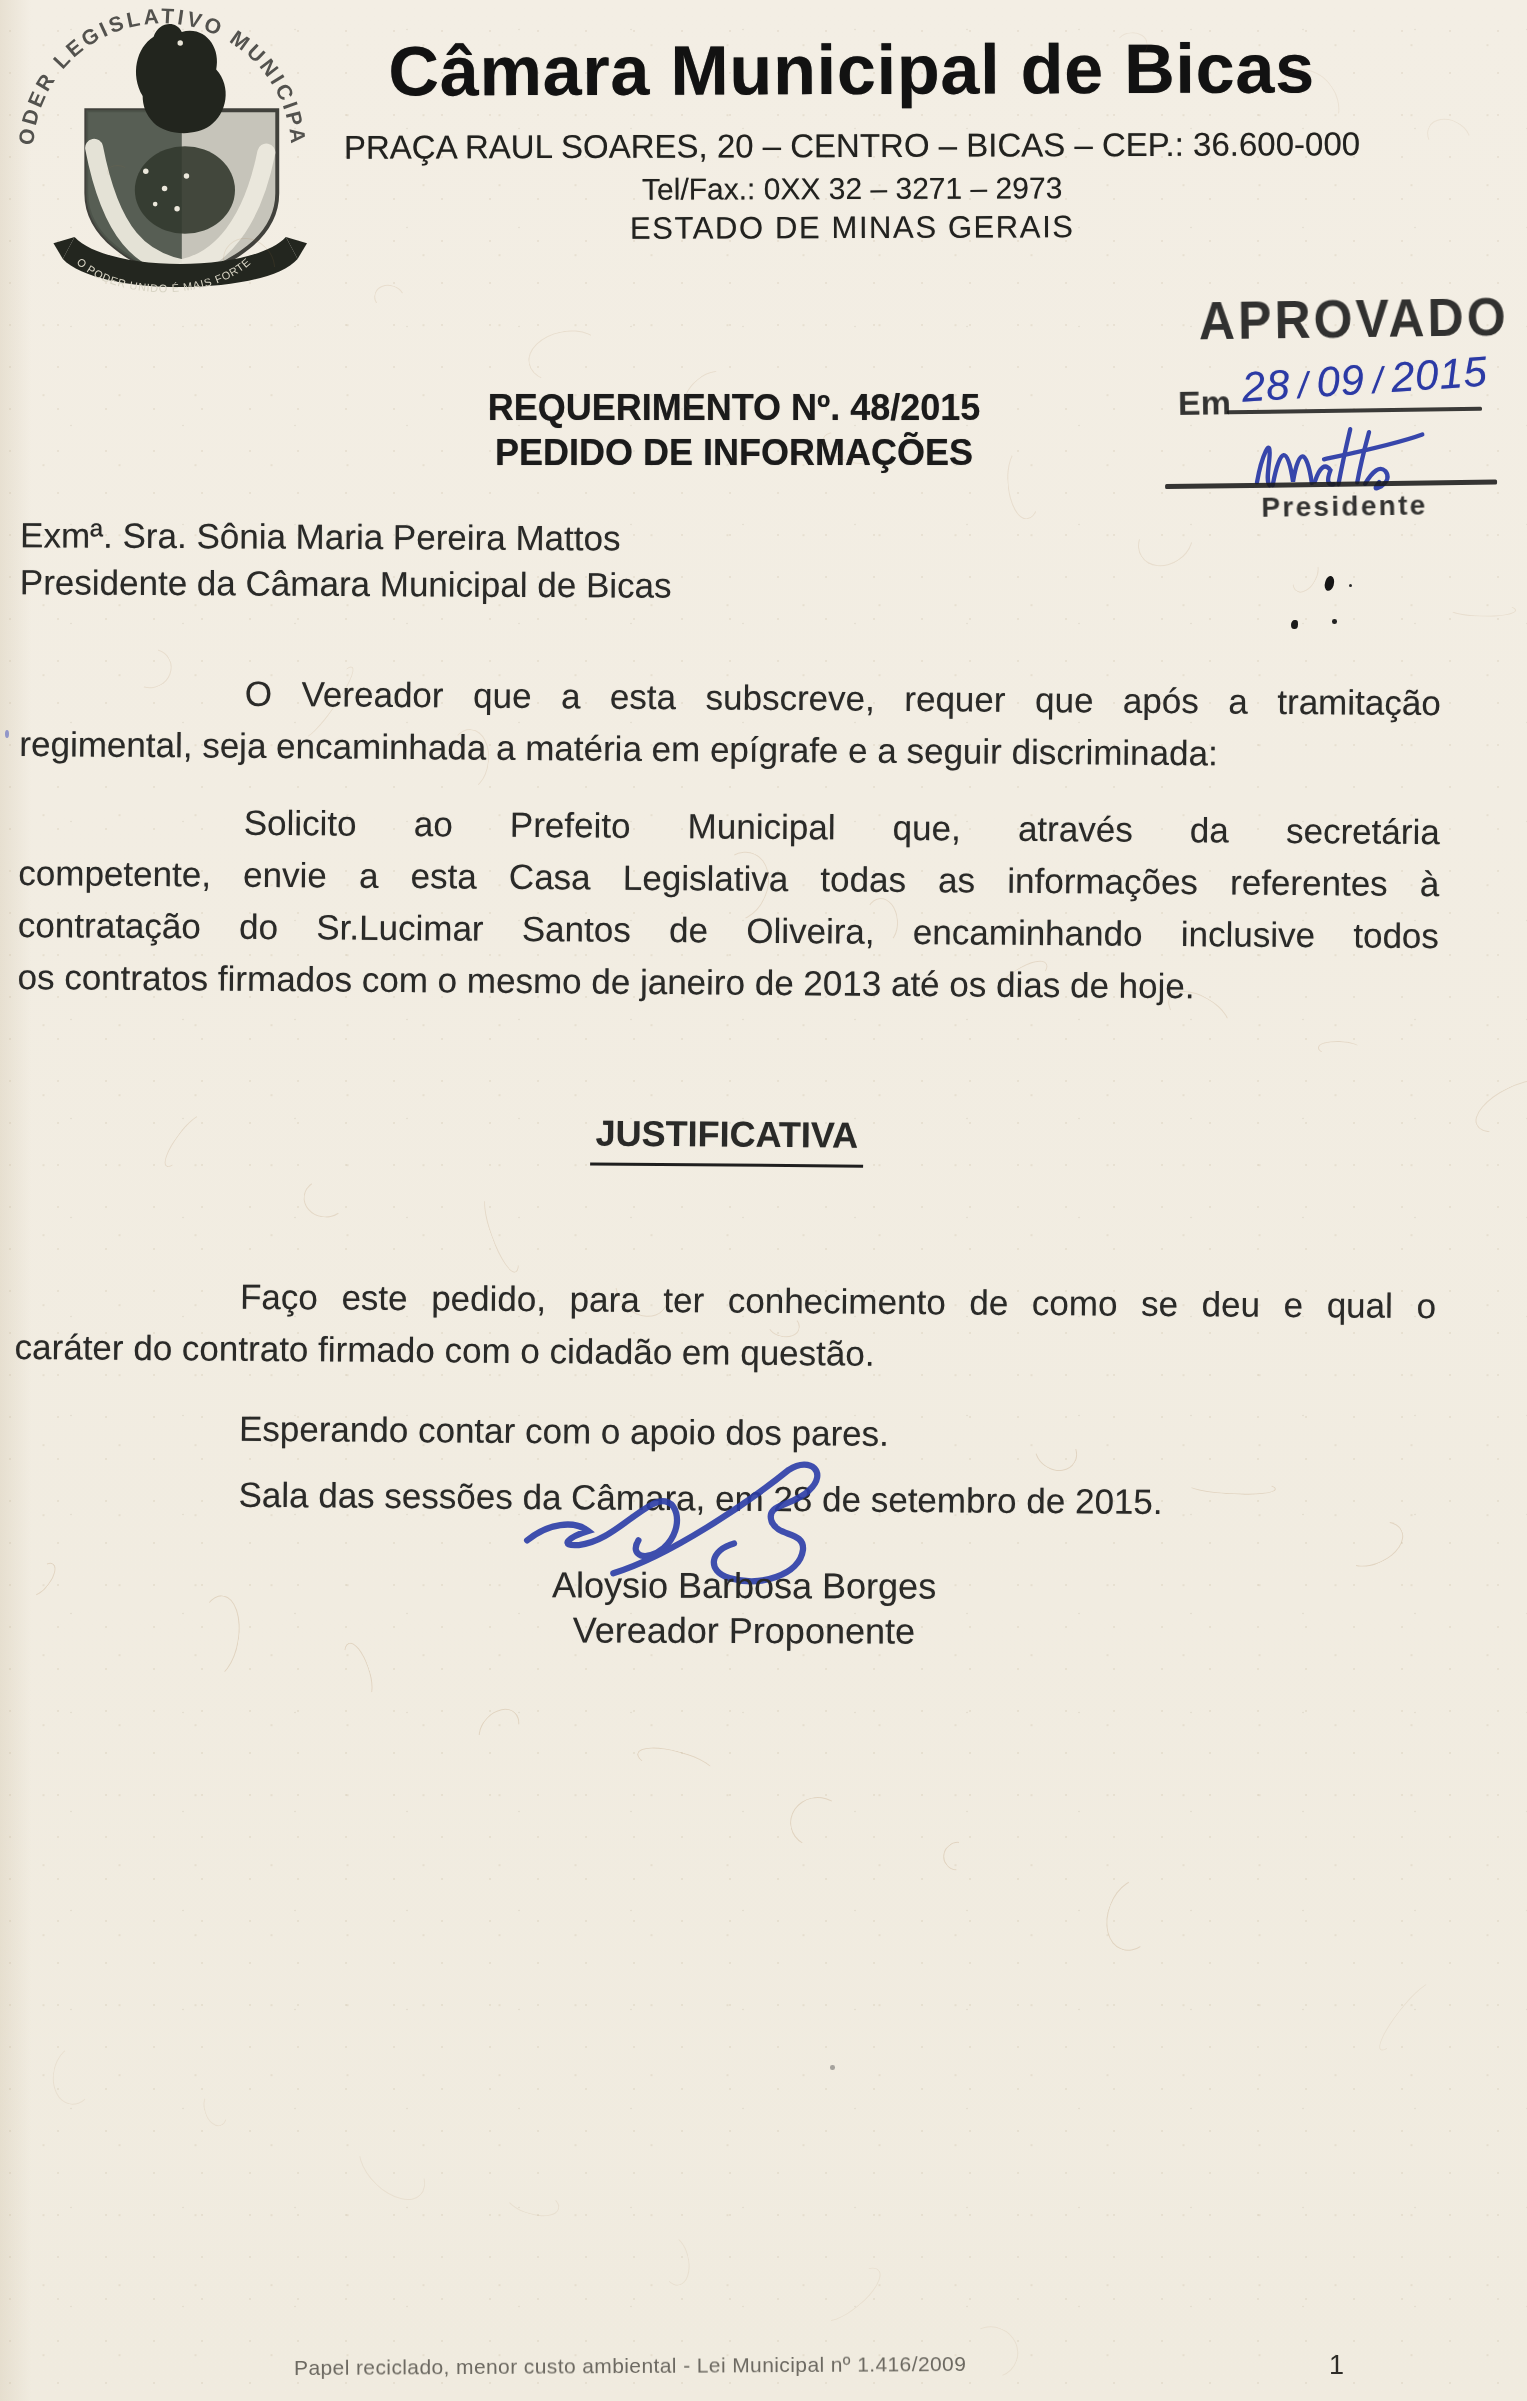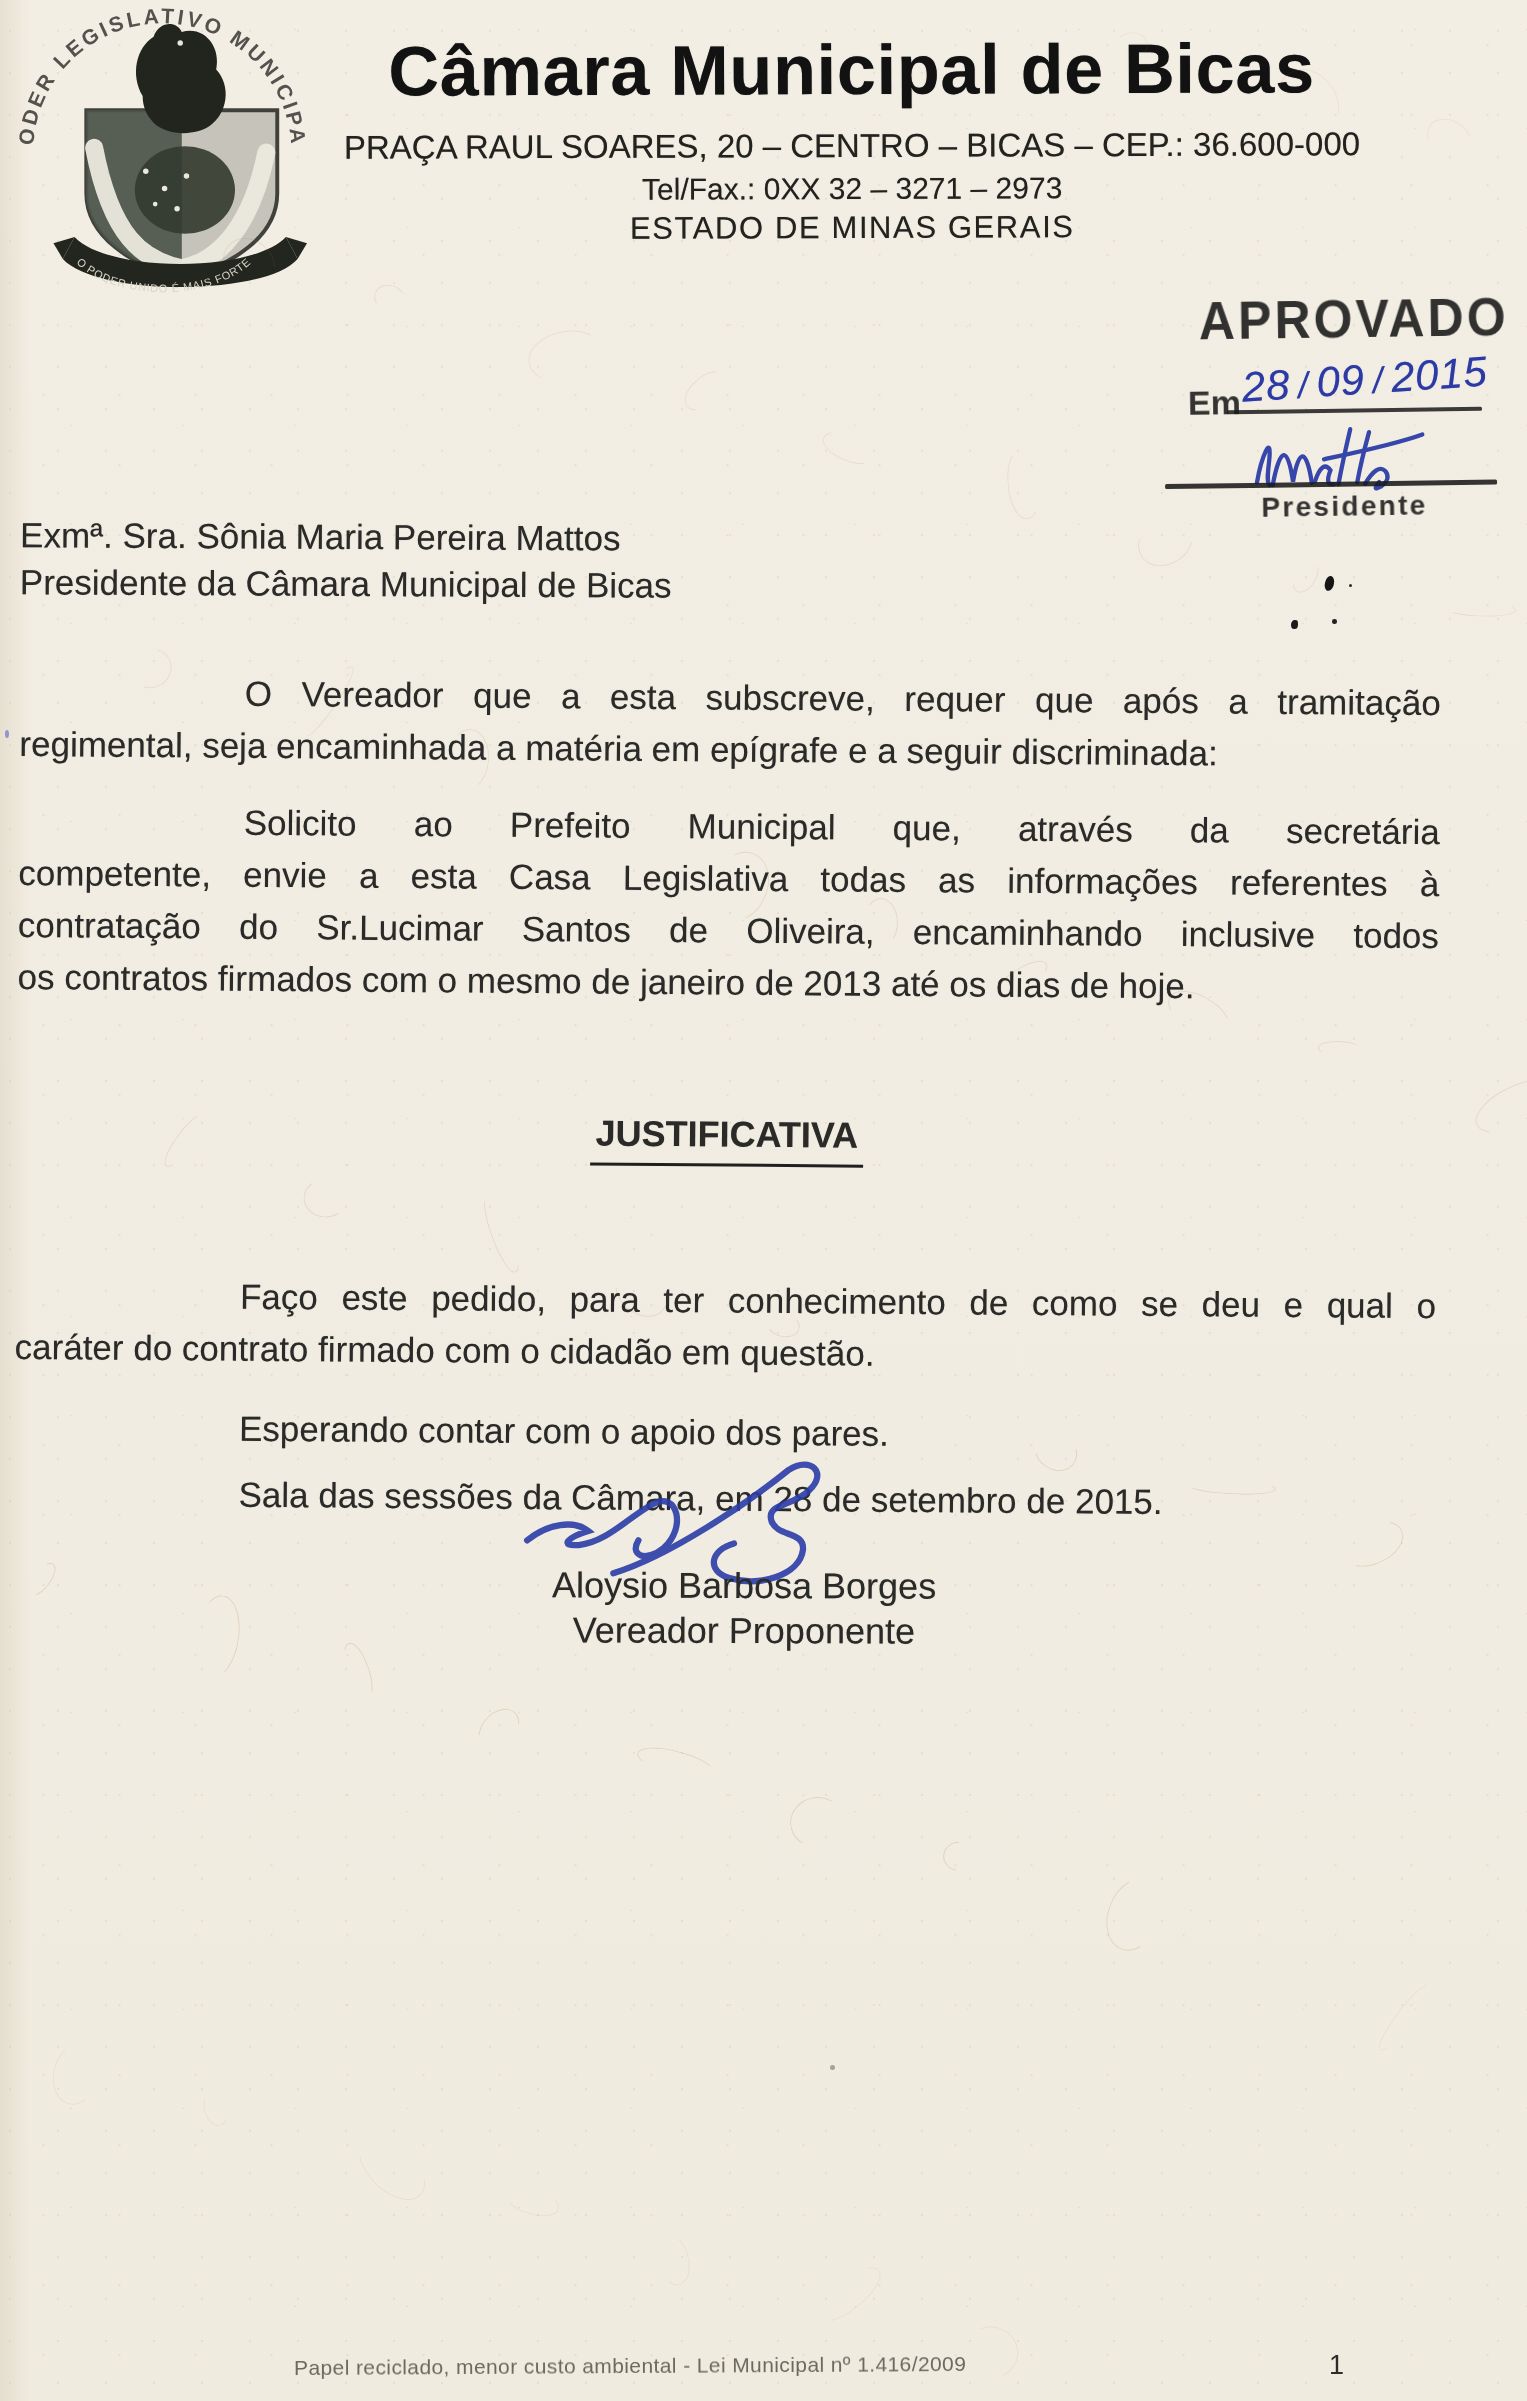--- a/index.html
+++ b/index.html
@@ -37,21 +37,21 @@
   .tel{position:absolute;top:172px;left:0;right:0;font-size:30px;color:#22221f;
        text-shadow:0 0 0.8px rgba(0,0,0,.4);}
   .state{position:absolute;top:210px;left:0;right:0;font-size:31px;letter-spacing:1.6px;color:#22221f;
          text-shadow:0 0 0.8px rgba(0,0,0,.4);}
 
   
   .stamp{position:absolute;left:1128px;top:290px;width:380px;height:235px;transform:rotate(-0.8deg);}
   .stamped{filter:blur(0.4px);opacity:.9;color:#1f1f1f;}
   .approved{position:absolute;left:72px;top:0;font-size:50px;font-weight:bold;letter-spacing:3.1px;
             transform:scaleY(1.08);color:#1d1d1d;}
-  .em-label{position:absolute;left:60px;top:92px;font-size:34px;font-weight:bold;}
+  .em-label{position:absolute;left:50px;top:92px;font-size:34px;font-weight:bold;}
   .hdate{position:absolute;left:114px;top:66px;width:258px;font-size:42px;font-style:italic;
          color:#2b3aa5;transform:rotate(-3deg);letter-spacing:0.8px;white-space:nowrap;
          text-shadow:0 0 0.8px rgba(43,58,165,.5);}
   .hdate .sep{padding:0 7.8px;font-size:36px;}
   .sline{position:absolute;background:#1a1a1a;border-radius:1.6px;}
   .s1{left:99px;top:119px;width:255px;height:3.9px;opacity:.85;}
   .s2{left:36px;top:192px;width:332px;height:4.7px;opacity:.88;}
   .matto{position:absolute;left:117px;top:124px;width:184px;height:90px;}
   .role-label{position:absolute;left:132px;top:201px;font-size:28px;font-weight:bold;letter-spacing:2.3px;}
 
@@ -144,20 +144,24 @@
         <path d="M 118 90 C 124 60 130 36 134 20"></path>
         <path d="M 142 88 C 148 58 154 38 158 24"></path>
         <path d="M 152 90 Q 168 64 178 74 Q 186 84 172 94 Q 160 100 170 88"></path>
         <path d="M 100 58 C 140 50 192 40 226 28"></path>
       </g>
     </svg>
     <div class="sline s2"></div>
     <div class="role-label stamped">Presidente</div>
   </div>
 
+  <div class="doc-title">
+    <div>REQUERIMENTO Nº. 48/2015</div>
+    <div>PEDIDO DE INFORMAÇÕES</div>
+  </div>
 
   <div class="addressee">
     <div>Exmª. Sra. Sônia Maria Pereira Mattos</div>
     <div>Presidente da Câmara Municipal de Bicas</div>
   </div>
 
   <div class="body">
     <div class="line j ind">O Vereador que a esta subscreve, requer que após a tramitação</div>
     <div class="line">regimental, seja encaminhada a matéria em epígrafe e a seguir discriminada:</div>
 

